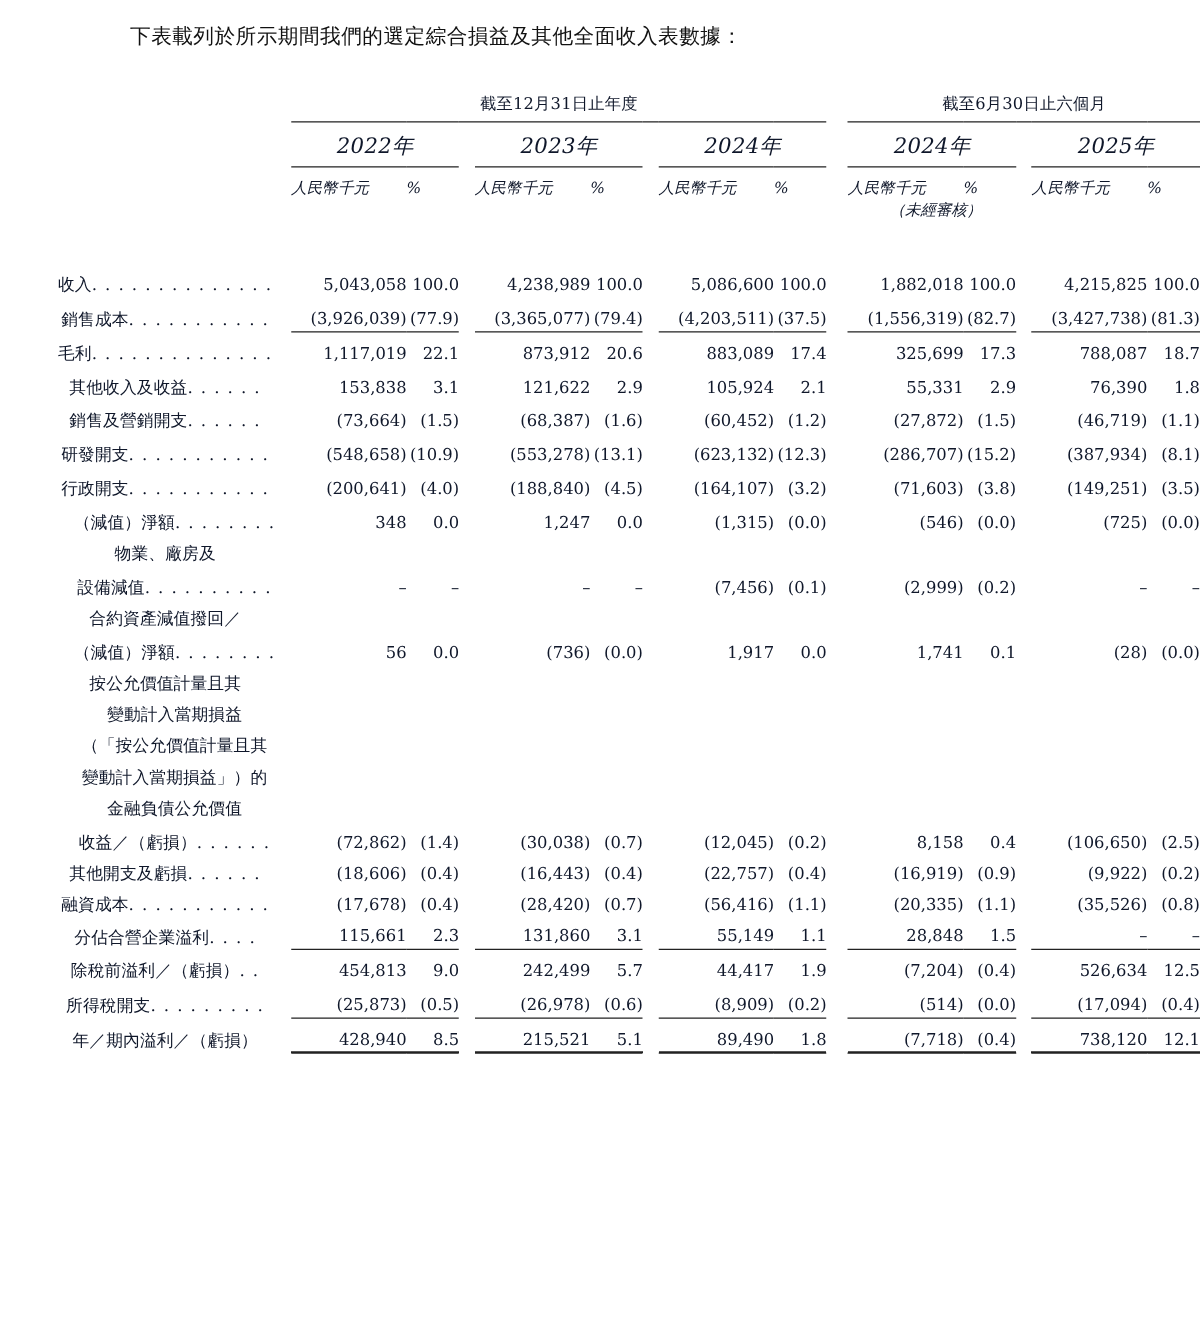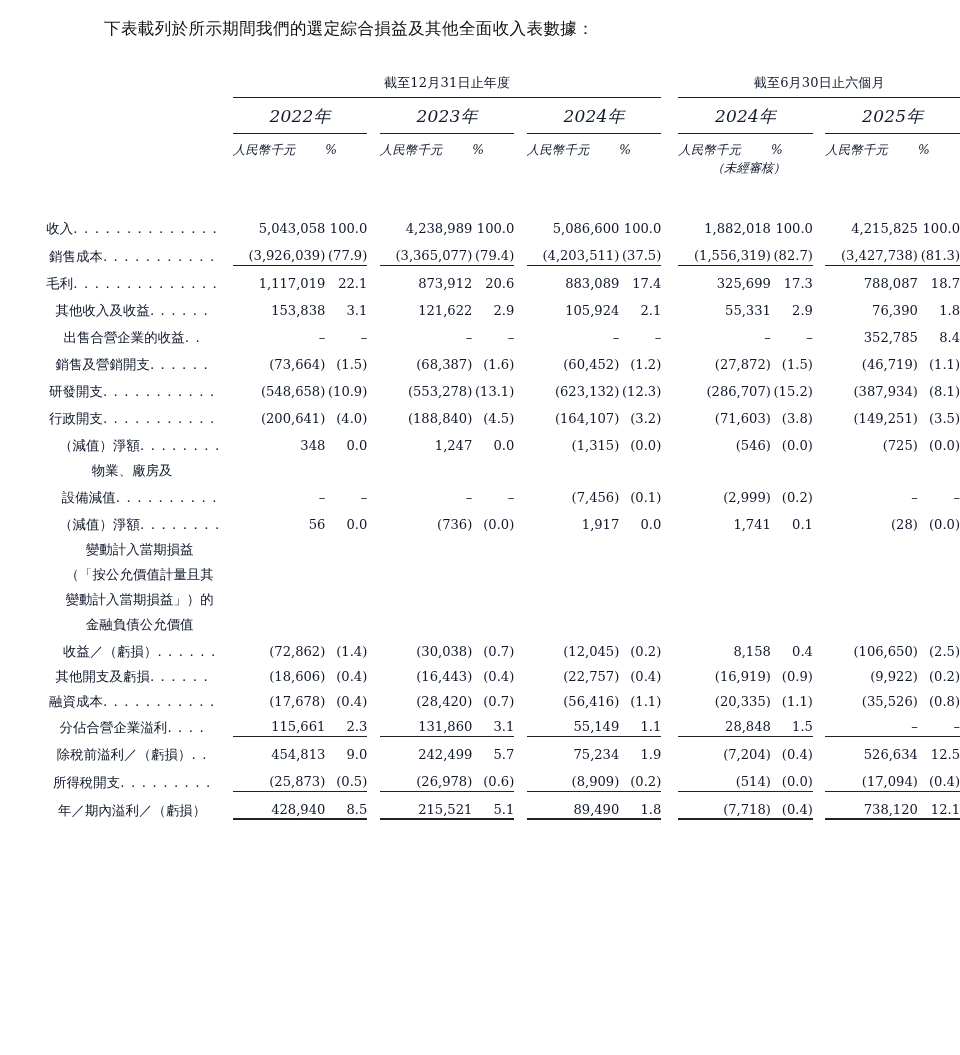--- a/index.html
+++ b/index.html
@@ -290,159 +290,149 @@
       <td class="num cAmt">105,924</td>
       <td class="num cPct">2.1</td>
       <td class="gapBig"></td>
       <td class="num cAmt">55,331</td>
       <td class="num cPct">2.9</td>
       <td class="gap"></td>
       <td class="num cAmt">76,390</td>
       <td class="num cPct">1.8</td>
     </tr>
 
-    <tr class="r">
-      <td class="lbl"><span>出售合營企業的收益</span><span class="dots">. .</span></td>
+
+    <tr class="r">
+      <td class="lbl"><span>銷售及營銷開支</span><span class="dots">. . . . . .</span></td>
+      <td class="gap"></td>
+      <td class="num cAmt">(73,664)</td>
+      <td class="num cPct">(1.5)</td>
+      <td class="gap"></td>
+      <td class="num cAmt">(68,387)</td>
+      <td class="num cPct">(1.6)</td>
+      <td class="gap"></td>
+      <td class="num cAmt">(60,452)</td>
+      <td class="num cPct">(1.2)</td>
+      <td class="gapBig"></td>
+      <td class="num cAmt">(27,872)</td>
+      <td class="num cPct">(1.5)</td>
+      <td class="gap"></td>
+      <td class="num cAmt">(46,719)</td>
+      <td class="num cPct">(1.1)</td>
+    </tr>
+
+    <tr class="r">
+      <td class="lbl"><span>研發開支</span><span class="dots">. . . . . . . . . . .</span></td>
+      <td class="gap"></td>
+      <td class="num cAmt">(548,658)</td>
+      <td class="num cPct">(10.9)</td>
+      <td class="gap"></td>
+      <td class="num cAmt">(553,278)</td>
+      <td class="num cPct">(13.1)</td>
+      <td class="gap"></td>
+      <td class="num cAmt">(623,132)</td>
+      <td class="num cPct">(12.3)</td>
+      <td class="gapBig"></td>
+      <td class="num cAmt">(286,707)</td>
+      <td class="num cPct">(15.2)</td>
+      <td class="gap"></td>
+      <td class="num cAmt">(387,934)</td>
+      <td class="num cPct">(8.1)</td>
+    </tr>
+
+    <tr class="r">
+      <td class="lbl"><span>行政開支</span><span class="dots">. . . . . . . . . . .</span></td>
+      <td class="gap"></td>
+      <td class="num cAmt">(200,641)</td>
+      <td class="num cPct">(4.0)</td>
+      <td class="gap"></td>
+      <td class="num cAmt">(188,840)</td>
+      <td class="num cPct">(4.5)</td>
+      <td class="gap"></td>
+      <td class="num cAmt">(164,107)</td>
+      <td class="num cPct">(3.2)</td>
+      <td class="gapBig"></td>
+      <td class="num cAmt">(71,603)</td>
+      <td class="num cPct">(3.8)</td>
+      <td class="gap"></td>
+      <td class="num cAmt">(149,251)</td>
+      <td class="num cPct">(3.5)</td>
+    </tr>
+
+
+    <tr class="r">
+      <td class="lbl"><span class="ind">（減值）淨額</span><span class="dots">. . . . . . . .</span></td>
+      <td class="gap"></td>
+      <td class="num cAmt">348</td>
+      <td class="num cPct">0.0</td>
+      <td class="gap"></td>
+      <td class="num cAmt">1,247</td>
+      <td class="num cPct">0.0</td>
+      <td class="gap"></td>
+      <td class="num cAmt">(1,315)</td>
+      <td class="num cPct">(0.0)</td>
+      <td class="gapBig"></td>
+      <td class="num cAmt">(546)</td>
+      <td class="num cPct">(0.0)</td>
+      <td class="gap"></td>
+      <td class="num cAmt">(725)</td>
+      <td class="num cPct">(0.0)</td>
+    </tr>
+
+    <tr class="rLabelOnly">
+      <td class="lbl">物業、廠房及</td>
+      <td colspan="15"></td>
+    </tr>
+    <tr class="r">
+      <td class="lbl"><span class="ind">設備減值</span><span class="dots">. . . . . . . . . .</span></td>
       <td class="gap"></td>
       <td class="num cAmt">–</td>
       <td class="num cPct">–</td>
       <td class="gap"></td>
       <td class="num cAmt">–</td>
       <td class="num cPct">–</td>
       <td class="gap"></td>
+      <td class="num cAmt">(7,456)</td>
+      <td class="num cPct">(0.1)</td>
+      <td class="gapBig"></td>
+      <td class="num cAmt">(2,999)</td>
+      <td class="num cPct">(0.2)</td>
+      <td class="gap"></td>
       <td class="num cAmt">–</td>
       <td class="num cPct">–</td>
-      <td class="gapBig"></td>
-      <td class="num cAmt">–</td>
-      <td class="num cPct">–</td>
-      <td class="gap"></td>
-      <td class="num cAmt">352,785</td>
-      <td class="num cPct">8.4</td>
-    </tr>
-
-    <tr class="r">
-      <td class="lbl"><span>銷售及營銷開支</span><span class="dots">. . . . . .</span></td>
-      <td class="gap"></td>
-      <td class="num cAmt">(73,664)</td>
-      <td class="num cPct">(1.5)</td>
-      <td class="gap"></td>
-      <td class="num cAmt">(68,387)</td>
-      <td class="num cPct">(1.6)</td>
-      <td class="gap"></td>
-      <td class="num cAmt">(60,452)</td>
-      <td class="num cPct">(1.2)</td>
-      <td class="gapBig"></td>
-      <td class="num cAmt">(27,872)</td>
-      <td class="num cPct">(1.5)</td>
-      <td class="gap"></td>
-      <td class="num cAmt">(46,719)</td>
-      <td class="num cPct">(1.1)</td>
-    </tr>
-
-    <tr class="r">
-      <td class="lbl"><span>研發開支</span><span class="dots">. . . . . . . . . . .</span></td>
-      <td class="gap"></td>
-      <td class="num cAmt">(548,658)</td>
-      <td class="num cPct">(10.9)</td>
-      <td class="gap"></td>
-      <td class="num cAmt">(553,278)</td>
-      <td class="num cPct">(13.1)</td>
-      <td class="gap"></td>
-      <td class="num cAmt">(623,132)</td>
-      <td class="num cPct">(12.3)</td>
-      <td class="gapBig"></td>
-      <td class="num cAmt">(286,707)</td>
-      <td class="num cPct">(15.2)</td>
-      <td class="gap"></td>
-      <td class="num cAmt">(387,934)</td>
-      <td class="num cPct">(8.1)</td>
-    </tr>
-
-    <tr class="r">
-      <td class="lbl"><span>行政開支</span><span class="dots">. . . . . . . . . . .</span></td>
-      <td class="gap"></td>
-      <td class="num cAmt">(200,641)</td>
-      <td class="num cPct">(4.0)</td>
-      <td class="gap"></td>
-      <td class="num cAmt">(188,840)</td>
-      <td class="num cPct">(4.5)</td>
-      <td class="gap"></td>
-      <td class="num cAmt">(164,107)</td>
-      <td class="num cPct">(3.2)</td>
-      <td class="gapBig"></td>
-      <td class="num cAmt">(71,603)</td>
-      <td class="num cPct">(3.8)</td>
-      <td class="gap"></td>
-      <td class="num cAmt">(149,251)</td>
-      <td class="num cPct">(3.5)</td>
-    </tr>
-
-
-    <tr class="r">
-      <td class="lbl"><span class="ind">（減值）淨額</span><span class="dots">. . . . . . . .</span></td>
-      <td class="gap"></td>
-      <td class="num cAmt">348</td>
-      <td class="num cPct">0.0</td>
-      <td class="gap"></td>
-      <td class="num cAmt">1,247</td>
-      <td class="num cPct">0.0</td>
-      <td class="gap"></td>
-      <td class="num cAmt">(1,315)</td>
-      <td class="num cPct">(0.0)</td>
-      <td class="gapBig"></td>
-      <td class="num cAmt">(546)</td>
-      <td class="num cPct">(0.0)</td>
-      <td class="gap"></td>
-      <td class="num cAmt">(725)</td>
-      <td class="num cPct">(0.0)</td>
-    </tr>
-
-    <tr class="rLabelOnly">
-      <td class="lbl">物業、廠房及</td>
-      <td colspan="15"></td>
-    </tr>
-    <tr class="r">
-      <td class="lbl"><span class="ind">設備減值</span><span class="dots">. . . . . . . . . .</span></td>
-      <td class="gap"></td>
-      <td class="num cAmt">–</td>
-      <td class="num cPct">–</td>
-      <td class="gap"></td>
-      <td class="num cAmt">–</td>
-      <td class="num cPct">–</td>
-      <td class="gap"></td>
-      <td class="num cAmt">(7,456)</td>
-      <td class="num cPct">(0.1)</td>
-      <td class="gapBig"></td>
-      <td class="num cAmt">(2,999)</td>
-      <td class="num cPct">(0.2)</td>
-      <td class="gap"></td>
-      <td class="num cAmt">–</td>
-      <td class="num cPct">–</td>
-    </tr>
-
+    </tr>
+
+    <tr class="rLabelOnly">
+      <td class="lbl">合約資產減值撥回／</td>
+      <td colspan="15"></td>
+    </tr>
     <tr class="r">
       <td class="lbl"><span class="ind">（減值）淨額</span><span class="dots">. . . . . . . .</span></td>
       <td class="gap"></td>
       <td class="num cAmt">56</td>
       <td class="num cPct">0.0</td>
       <td class="gap"></td>
       <td class="num cAmt">(736)</td>
       <td class="num cPct">(0.0)</td>
       <td class="gap"></td>
       <td class="num cAmt">1,917</td>
       <td class="num cPct">0.0</td>
       <td class="gapBig"></td>
       <td class="num cAmt">1,741</td>
       <td class="num cPct">0.1</td>
       <td class="gap"></td>
       <td class="num cAmt">(28)</td>
       <td class="num cPct">(0.0)</td>
     </tr>
 
     <tr class="rLabelOnly">
+      <td class="lbl">按公允價值計量且其</td>
+      <td colspan="15"></td>
+    </tr>
+    <tr class="rLabelOnly">
       <td class="lbl"><span class="ind">變動計入當期損益</span></td>
       <td colspan="15"></td>
     </tr>
     <tr class="rLabelOnly">
       <td class="lbl"><span class="ind">（「按公允價值計量且其</span></td>
       <td colspan="15"></td>
     </tr>
     <tr class="rLabelOnly">
       <td class="lbl"><span class="ind">變動計入當期損益」）的</span></td>
       <td colspan="15"></td>
@@ -529,21 +519,21 @@
 
     <tr class="r">
       <td class="lbl bold"><span>除稅前溢利／（虧損）</span><span class="dots" style="font-weight:normal">. .</span></td>
       <td class="gap"></td>
       <td class="num cAmt bold">454,813</td>
       <td class="num cPct bold">9.0</td>
       <td class="gap"></td>
       <td class="num cAmt bold">242,499</td>
       <td class="num cPct bold">5.7</td>
       <td class="gap"></td>
-      <td class="num cAmt bold">75,234</td>
+      <td class="num cAmt bold">44,417</td>
       <td class="num cPct bold">1.9</td>
       <td class="gapBig"></td>
       <td class="num cAmt bold">(7,204)</td>
       <td class="num cPct bold">(0.4)</td>
       <td class="gap"></td>
       <td class="num cAmt bold">526,634</td>
       <td class="num cPct bold">12.5</td>
     </tr>
 
     <tr class="r">

